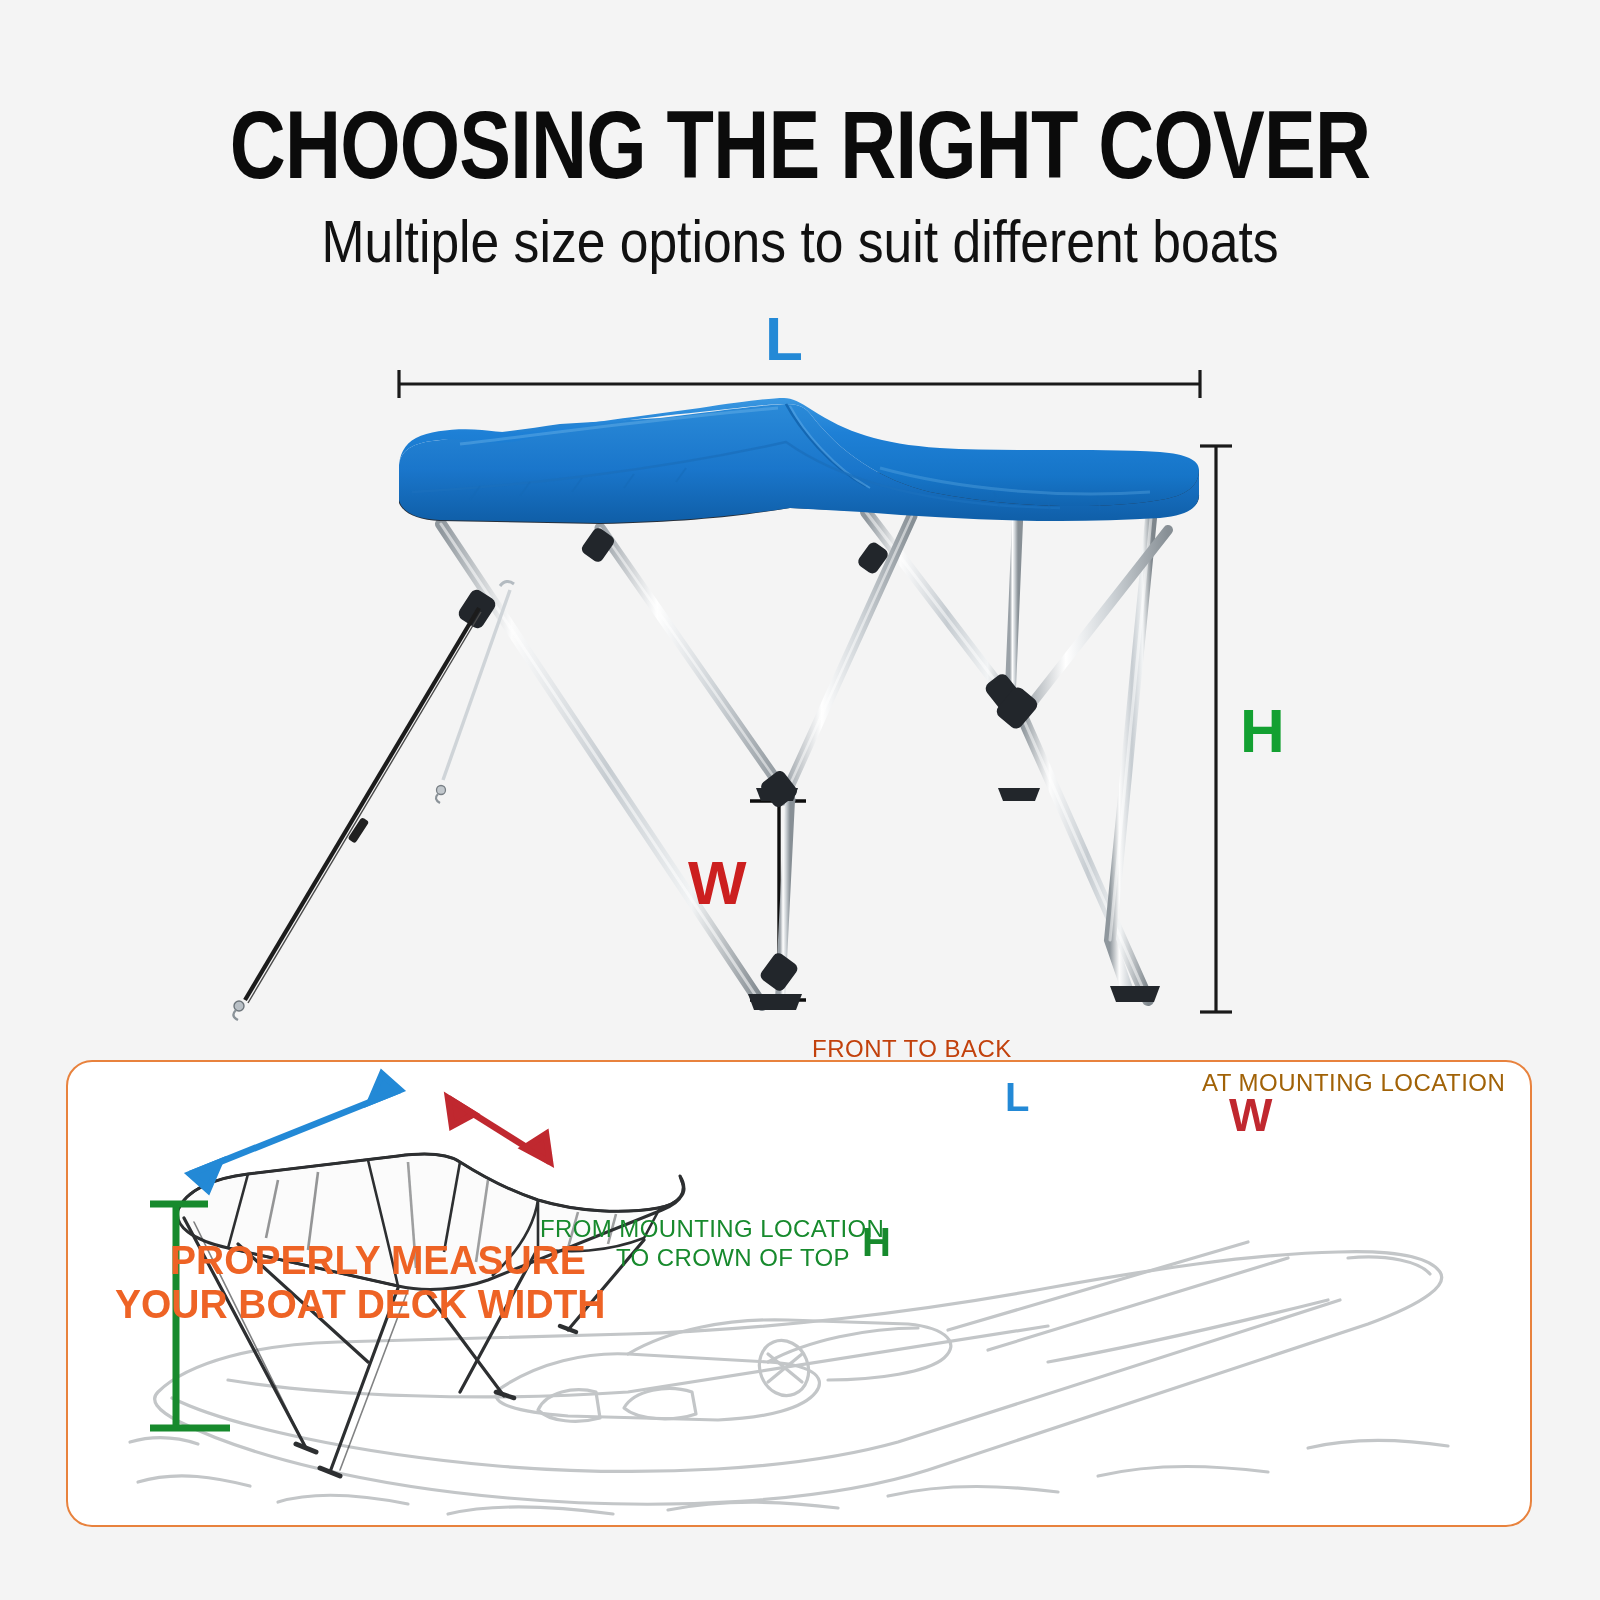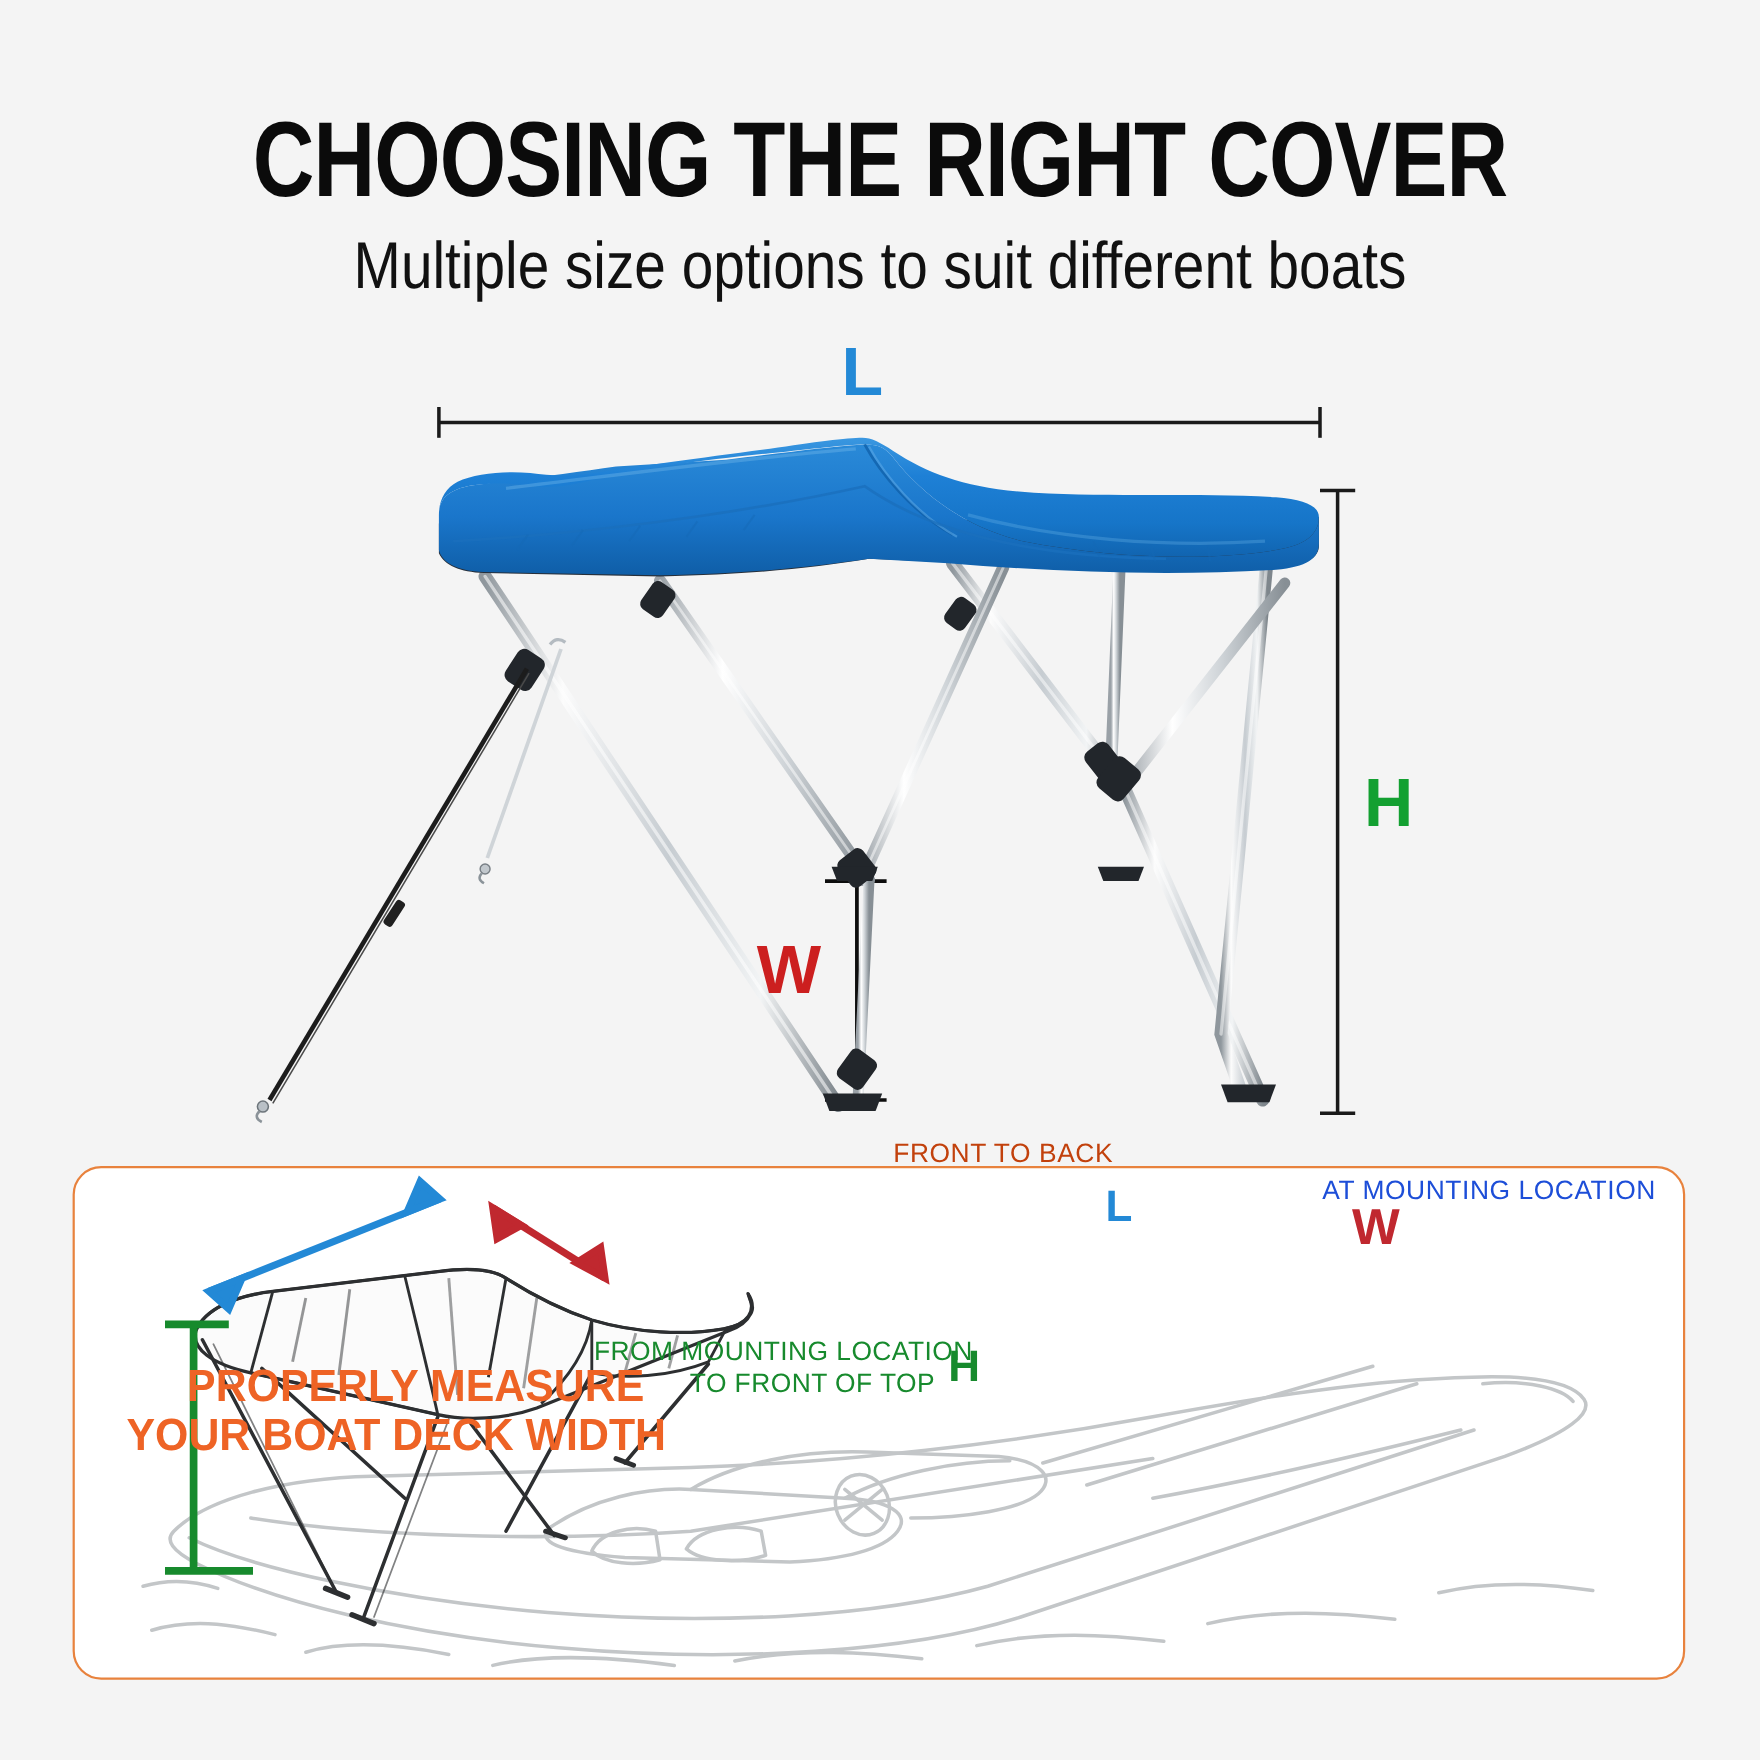--- a/index.html
+++ b/index.html
@@ -79,21 +79,21 @@
   .panel-head .l1{padding-left:58px;}
 
   .note{
     position:absolute;
     font-family:"Liberation Sans","DejaVu Sans",sans-serif;
     font-weight:400;
     line-height:1.22;
     white-space:nowrap;
   }
   .note-ftb{left:812px;top:1034px;font-size:24px;color:#c2410c;letter-spacing:0.5px;}
-  .note-aml{left:1202px;top:1068px;font-size:24px;color:#1d4ed8;letter-spacing:0.5px;}
+  .note-aml{left:1202px;top:1068px;font-size:24px;color:#a16207;letter-spacing:0.5px;}
   .note-green{left:540px;top:1214px;font-size:24px;color:#178a2d;text-align:right;width:310px;letter-spacing:0.4px;}
   .note-green div{white-space:nowrap;}
 
   .minilab{
     position:absolute;
     font-family:"Liberation Sans","DejaVu Sans",sans-serif;
     font-weight:bold;line-height:1;white-space:nowrap;
   }
   .mini-L{left:1005px;top:1077px;font-size:40px;color:#2389d6;}
   .mini-W{left:1229px;top:1092px;font-size:46px;color:#c0282f;}
@@ -391,17 +391,17 @@
   </div>
 
   <div class="note note-ftb">FRONT TO BACK</div>
   <div class="minilab mini-L">L</div>
 
   <div class="note note-aml">AT MOUNTING LOCATION</div>
   <div class="minilab mini-W">W</div>
 
   <div class="note note-green">
     <div>FROM MOUNTING LOCATION</div>
-    <div>TO FRONT OF TOP</div>
+    <div>TO CROWN OF TOP</div>
   </div>
   <div class="minilab mini-H">H</div>
 
 </div>
 
 </body></html>

